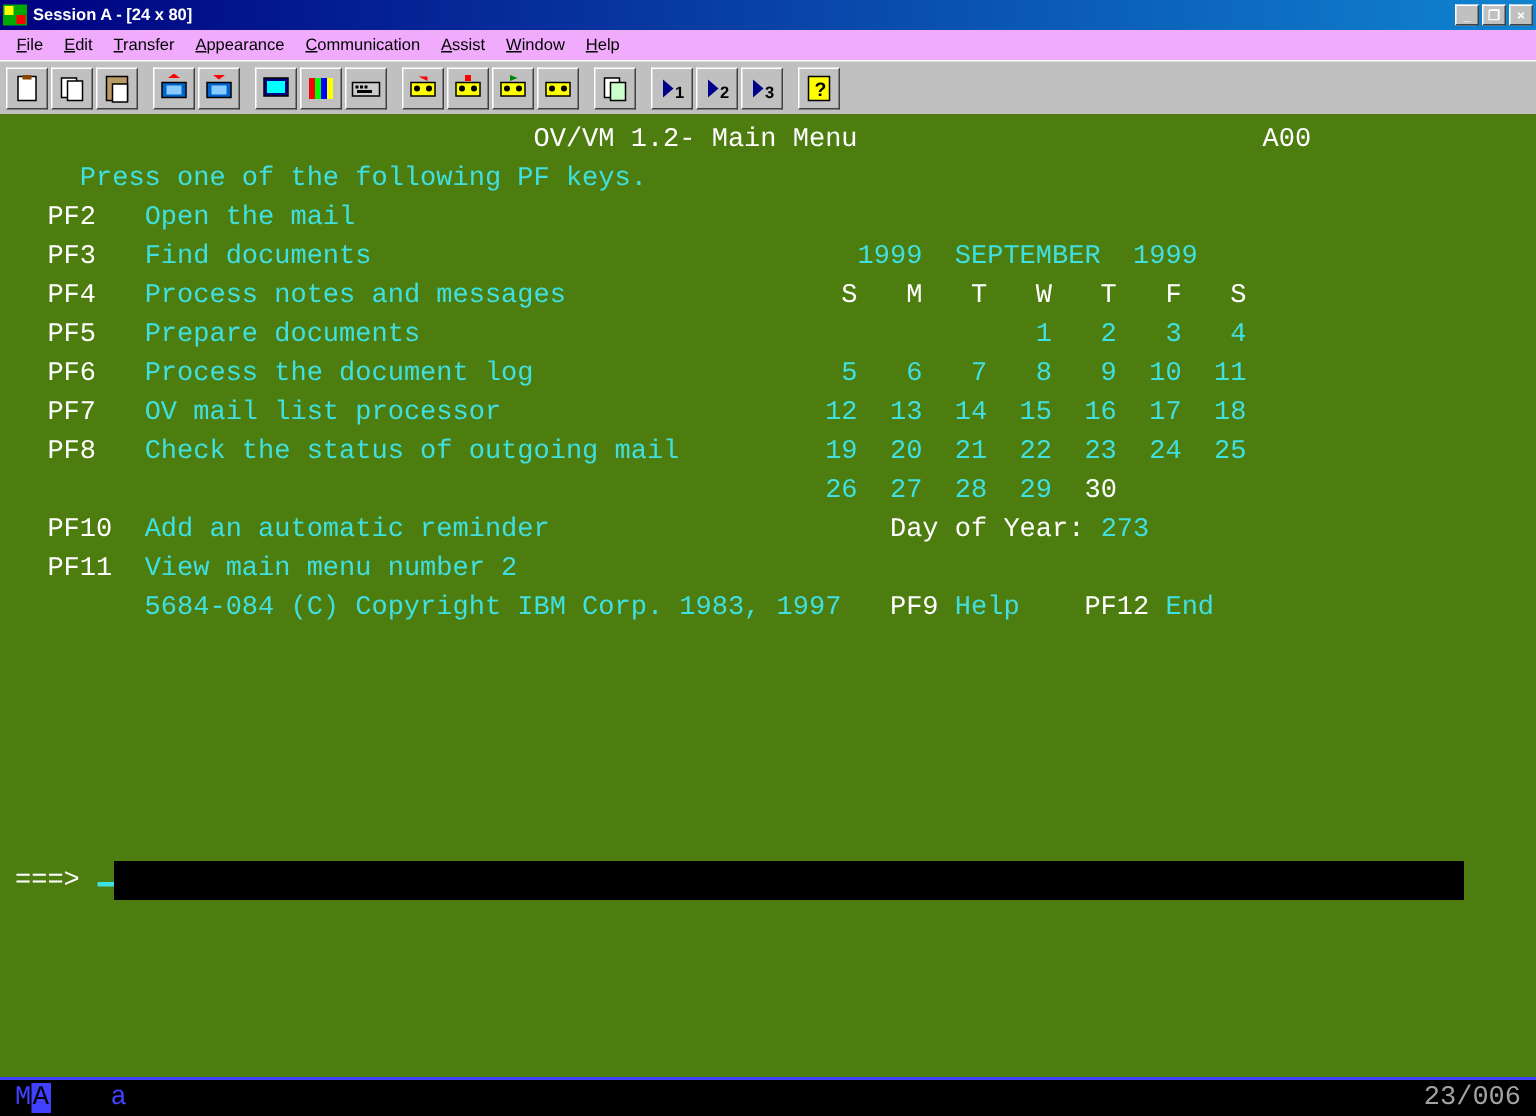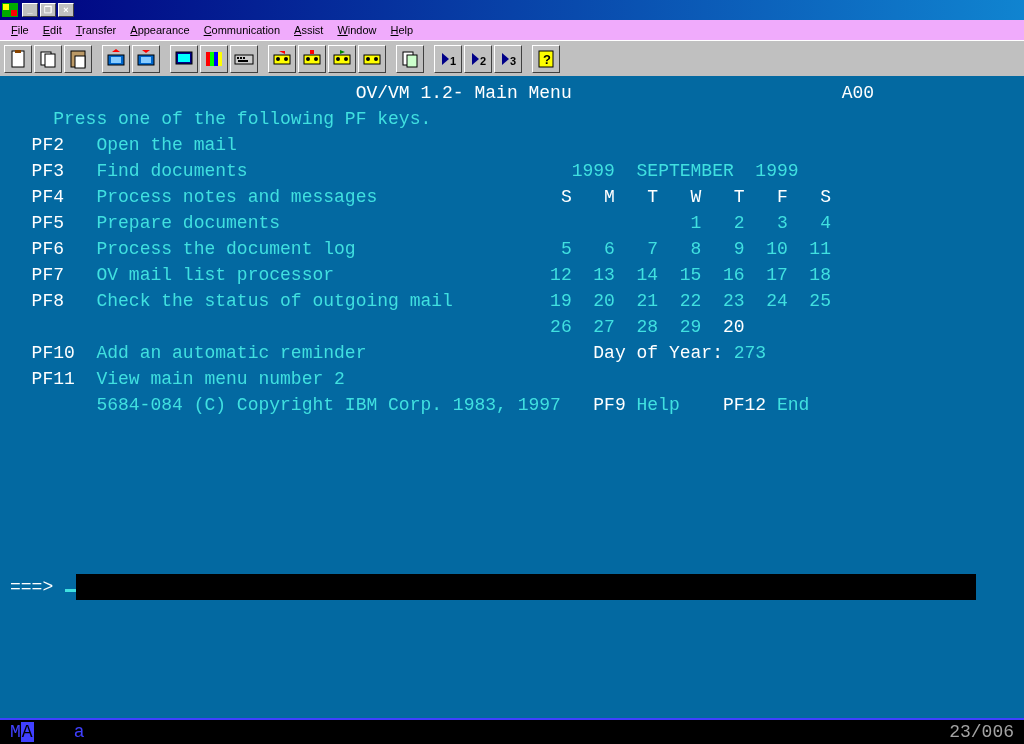--- a/index.html
+++ b/index.html
@@ -54,21 +54,21 @@
   background:#c0c0c0;
   border:1px solid #fff;
   border-right-color:#404040; border-bottom-color:#404040;
   display:flex; align-items:center; justify-content:center;
   position: relative;
 }
 .tool-sep { width:6px; }
 .tool-btn svg { width:20px; height:20px; }
 
 .terminal {
-  background:#0369a1;
+  background:#4d7c0f;
   font-size: 18px;
   line-height: 26px;
   padding: 4px 10px;
   height: calc(744px - 20px - 20px - 36px - 26px);
 }
 .row { white-space: pre; font-family: "Courier New", monospace; }
 .cyan { color:#40e0e0;margin-top:16px; }
 .white { color:#ffffff; }
 
 .statusbar {
@@ -92,20 +92,21 @@
   display:inline-block; width:11px; height:3px;
   background:#40e0e0; margin-left:1px;
   vertical-align: baseline;
 }
 </style>
 </head>
 <body>
 
 <div class="titlebar">
   <span class="appicon"></span>
+  <span class="title">Session A - [24 x 80]</span>
   <div class="titlebar-buttons">
     <div class="tb-btn">_</div>
     <div class="tb-btn">❐</div>
     <div class="tb-btn">×</div>
   </div>
 </div>
 
 <div class="menubar" id="menubar">
     <span class="menu-item"><u>F</u>ile</span>
     <span class="menu-item"><u>E</u>dit</span>
@@ -245,21 +246,21 @@
 <div class="terminal" id="term">
     <div class="row"><span class="white">                                </span><span class="white">OV/VM 1.2- Main Menu</span><span class="white">                         A00</span></div>
     <div class="row"><span class="cyan">    Press one of the following PF keys.</span></div>
     <div class="row"><span class="white">  PF2   </span><span class="cyan">Open the mail</span></div>
     <div class="row"><span class="white">  PF3   </span><span class="cyan">Find documents                            </span><span class="cyan">  1999  SEPTEMBER  1999</span></div>
     <div class="row"><span class="white">  PF4   </span><span class="cyan">Process notes and messages              </span><span class="white">   S   M   T   W   T   F   S</span></div>
     <div class="row"><span class="white">  PF5   </span><span class="cyan">Prepare documents                       </span><span class="cyan">               1   2   3   4</span></div>
     <div class="row"><span class="white">  PF6   </span><span class="cyan">Process the document log                </span><span class="cyan">   5   6   7   8   9  10  11</span></div>
     <div class="row"><span class="white">  PF7   </span><span class="cyan">OV mail list processor                  </span><span class="cyan">  12  13  14  15  16  17  18</span></div>
     <div class="row"><span class="white">  PF8   </span><span class="cyan">Check the status of outgoing mail       </span><span class="cyan">  19  20  21  22  23  24  25</span></div>
-    <div class="row">                                                <span class="cyan">  26</span><span class="cyan">  27</span><span class="cyan">  28</span><span class="cyan">  29</span><span class="white">  20</span><span class="cyan">    </span><span class="cyan">    </span></div>
+    <div class="row">                                                <span class="cyan">  26</span><span class="cyan">  27</span><span class="cyan">  28</span><span class="cyan">  29</span><span class="white">  30</span><span class="cyan">    </span><span class="cyan">    </span></div>
     <div class="row"><span class="white">  PF10  </span><span class="cyan">Add an automatic reminder                     </span><span class="white">Day of Year: </span><span class="cyan">273</span></div>
     <div class="row"><span class="white">  PF11  </span><span class="cyan">View main menu number 2</span></div>
     <div class="row"><span class="cyan">        5684-084 (C) Copyright IBM Corp. 1983, 1997   </span><span class="white">PF9 </span><span class="cyan">Help    </span><span class="white">PF12 </span><span class="cyan">End</span></div>
     <div class="row"> </div>
     <div class="row"> </div>
     <div class="row"> </div>
     <div class="row"> </div>
     <div class="row"> </div>
     <div class="row"> </div>
     <div class="row"><span class="white">===&gt; </span><span class="cursor"></span><input class="cmd" value="" style=""></div>

